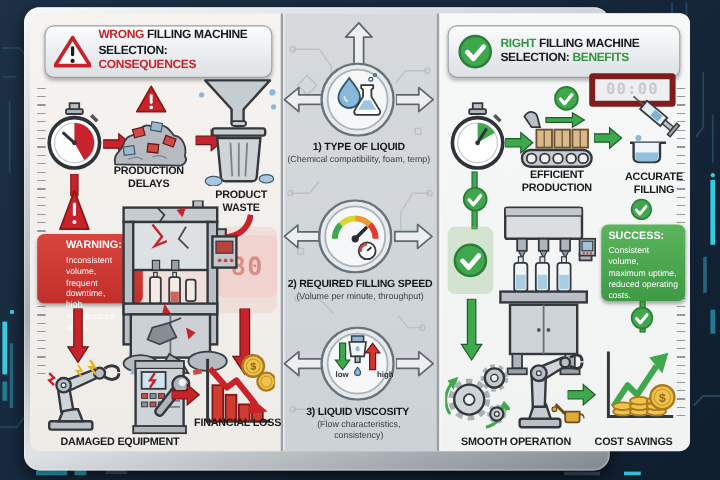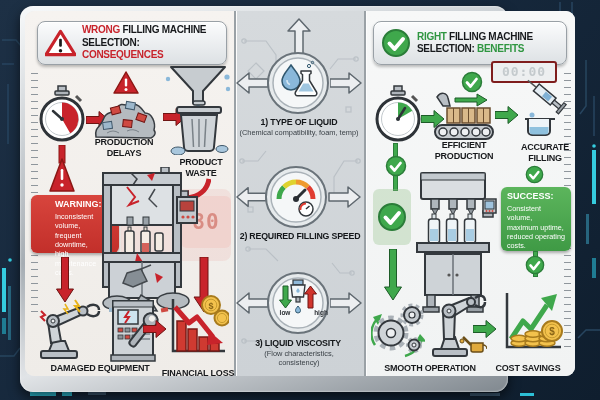--- a/index.html
+++ b/index.html
@@ -39,21 +39,21 @@
        background:linear-gradient(#5cb55c,#3f9a45);box-shadow:0 2px 3px rgba(0,0,0,.3);
        color:#fff;padding:5px 6px;box-sizing:border-box;}
   .succbox .t{font:bold 9px/1.1 "Liberation Sans",sans-serif;}
   .succbox .b{font:400 7.2px/1.3 "Liberation Sans",sans-serif;margin-top:2px;}
   .ruler{position:absolute;width:7px;
        background:repeating-linear-gradient(to bottom,#8f969c 0 1px,transparent 1px 7px);}
   .digital{position:absolute;font-family:"DejaVu Sans Mono",monospace;font-weight:bold;text-align:center;}
   .disp80{left:156px;top:185px;width:50px;height:52px;border-radius:6px;background:rgba(240,200,195,.55);
           color:#d98d84;font-size:21px;line-height:52px;letter-spacing:1px;}
   .disp00{left:466px;top:50px;width:62px;height:18px;border-radius:3px;background:#edeff0;
-          color:#c4cacd;font-size:13px;line-height:18px;letter-spacing:1px;border:2px solid #7f1d1d;}
+          color:#c4cacd;font-size:13px;line-height:18px;letter-spacing:1px;border:5px solid #7f1d1d;}
   .pinkzone{position:absolute;left:96px;top:178px;width:110px;height:72px;border-radius:8px;
           background:rgba(228,150,142,.16);}
   .grnzone{position:absolute;left:348px;top:178px;width:38px;height:56px;border-radius:6px;
           background:rgba(148,196,140,.35);}
   .gshaft{position:absolute;width:5px;background:#3fa84c;border:1px solid #2b7d39;box-sizing:border-box;}
   .lowhigh{position:absolute;font:bold 6.5px/1 "Liberation Sans",sans-serif;color:#2a2e33;text-align:center;}
 </style>
 </head>
 <body>
 
@@ -318,21 +318,21 @@
       <rect x="43" y="48" width="9" height="8" fill="#cf3a31" stroke="#7a1a16" stroke-width="1.5"></rect>
       <polyline points="8,12 22,28 30,22 46,42" stroke="#c8232b" stroke-width="5" fill="none" stroke-linejoin="round"></polyline>
       <polygon points="42,36 56,48 40,50" fill="#c8232b"></polygon>
       <circle cx="44" cy="10" r="9" fill="#f3c24d" stroke="#a87b1d" stroke-width="2"></circle>
       <circle cx="44" cy="10" r="5.8" fill="none" stroke="#c79b2e" stroke-width="1"></circle>
       <text x="44" y="13.5" text-anchor="middle" font-size="9" font-weight="bold" fill="#8a6516" font-family="Liberation Sans, sans-serif">$</text>
       <circle cx="55" cy="23" r="7.5" fill="#f3c24d" stroke="#a87b1d" stroke-width="2"></circle>
       <circle cx="55" cy="23" r="4.6" fill="none" stroke="#c79b2e" stroke-width="1"></circle>
     </svg>
 
-    <div class="lbl nowrap" style="left:134px;top:357px;width:78px;">FINANCIAL LOSS</div>
+    <div class="lbl nowrap" style="left:134px;top:336px;width:78px;">FINANCIAL LOSS</div>
 
     <svg class="abs" width="24" height="38" viewBox="0 0 24 38" style="left:262px;top:7px">
       <polygon points="8,37 8,13 1,13 12,1 23,13 16,13 16,37" fill="#eceef0" stroke="#5f686f" stroke-width="1.5" stroke-linejoin="round"></polygon>
     </svg>
     <svg class="abs" width="32" height="22" viewBox="0 0 32 22" style="left:211px;top:61px">
       <polygon points="32,7 13,7 13,1 1,11 13,21 13,15 32,15" fill="#eceef0" stroke="#5f686f" stroke-width="1.5" stroke-linejoin="round"></polygon>
     </svg>
     <svg class="abs" width="32" height="22" viewBox="0 0 32 22" style="left:305px;top:61px">
       <polygon points="0,7 19,7 19,1 31,11 19,21 19,15 0,15" fill="#eceef0" stroke="#5f686f" stroke-width="1.5" stroke-linejoin="round"></polygon>
     </svg>
@@ -366,20 +366,21 @@
       <path d="M19 21 A17 17 0 0 1 31 16" stroke="#dfd32f" stroke-width="5" fill="none"></path>
       <path d="M31 16 A17 17 0 0 1 43 21" stroke="#ef9a2e" stroke-width="5" fill="none"></path>
       <path d="M43 21 A17 17 0 0 1 48 33" stroke="#e03c31" stroke-width="5" fill="none"></path>
       <line x1="31" y1="33" x2="40" y2="24" stroke="#2a2e33" stroke-width="3" stroke-linecap="round"></line>
       <circle cx="31" cy="33" r="3" fill="#2a2e33"></circle>
       <circle cx="41" cy="43" r="7" fill="#fff" stroke="#33383d" stroke-width="1.5"></circle>
       <path d="M35.5 44 A5.5 5.5 0 0 1 41 37.5" stroke="#e03c31" stroke-width="2" fill="none"></path>
       <line x1="41" y1="43" x2="44.5" y2="40" stroke="#2a2e33" stroke-width="1.5"></line>
     </svg>
     <div class="crit-title" style="left:206px;top:220px;width:138px;">2) REQUIRED FILLING SPEED</div>
+    <div class="crit-sub nowrap" style="left:206px;top:231px;width:138px;">(Volume per minute, throughput)</div>
 
     <svg class="abs" width="32" height="22" viewBox="0 0 32 22" style="left:211px;top:281px">
       <polygon points="32,7 13,7 13,1 1,11 13,21 13,15 32,15" fill="#eceef0" stroke="#5f686f" stroke-width="1.5" stroke-linejoin="round"></polygon>
     </svg>
     <svg class="abs" width="32" height="22" viewBox="0 0 32 22" style="left:305px;top:281px">
       <polygon points="0,7 19,7 19,1 31,11 19,21 19,15 0,15" fill="#eceef0" stroke="#5f686f" stroke-width="1.5" stroke-linejoin="round"></polygon>
     </svg>
 
     <svg class="abs" width="62" height="62" viewBox="0 0 62 62" style="left:242px;top:261px">
       <circle cx="31" cy="31" r="30" fill="#e6eaec" stroke="#6a737a" stroke-width="2"></circle>

